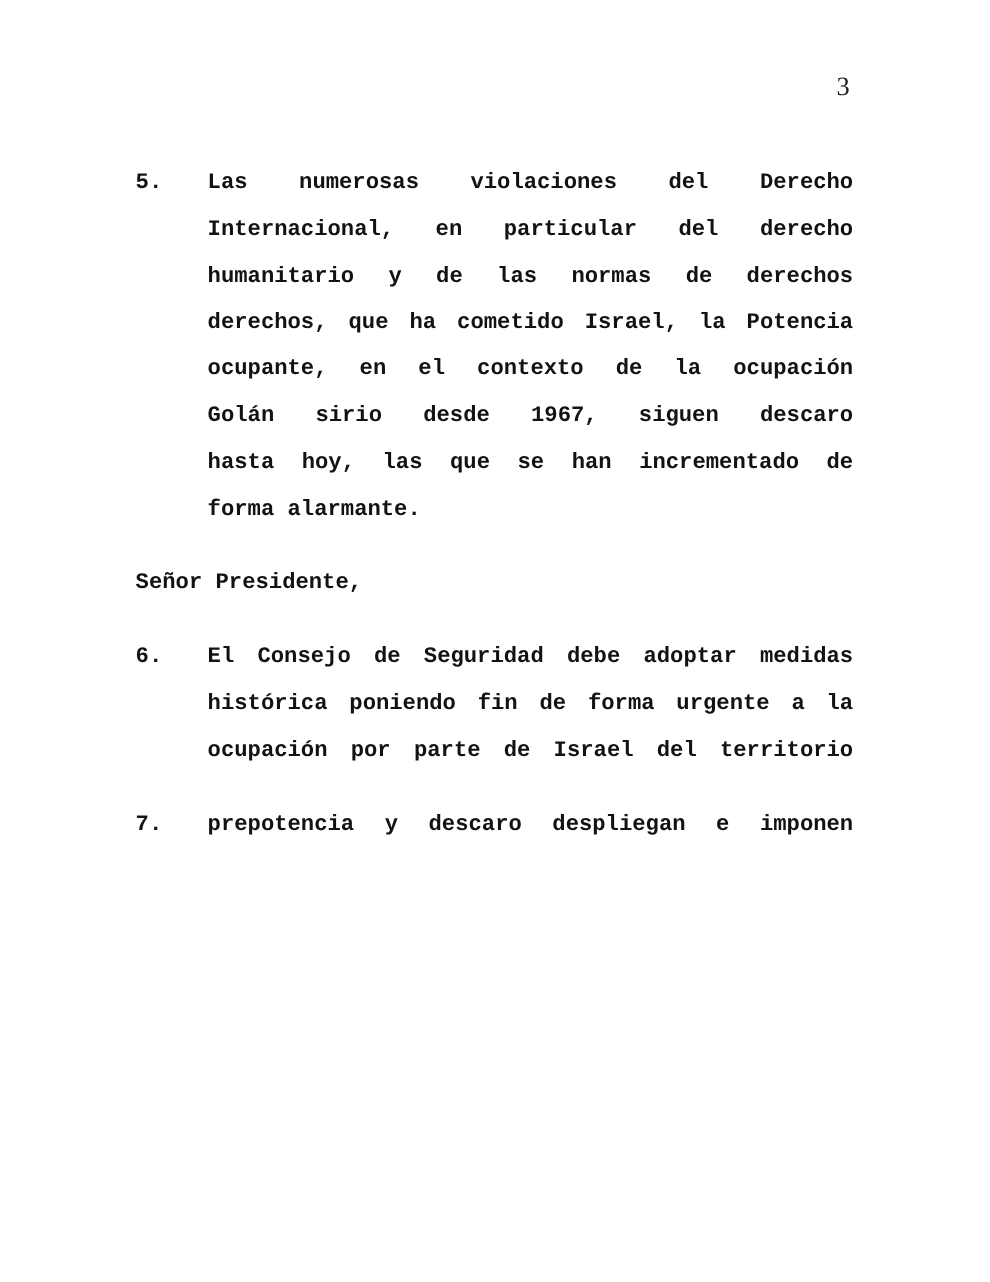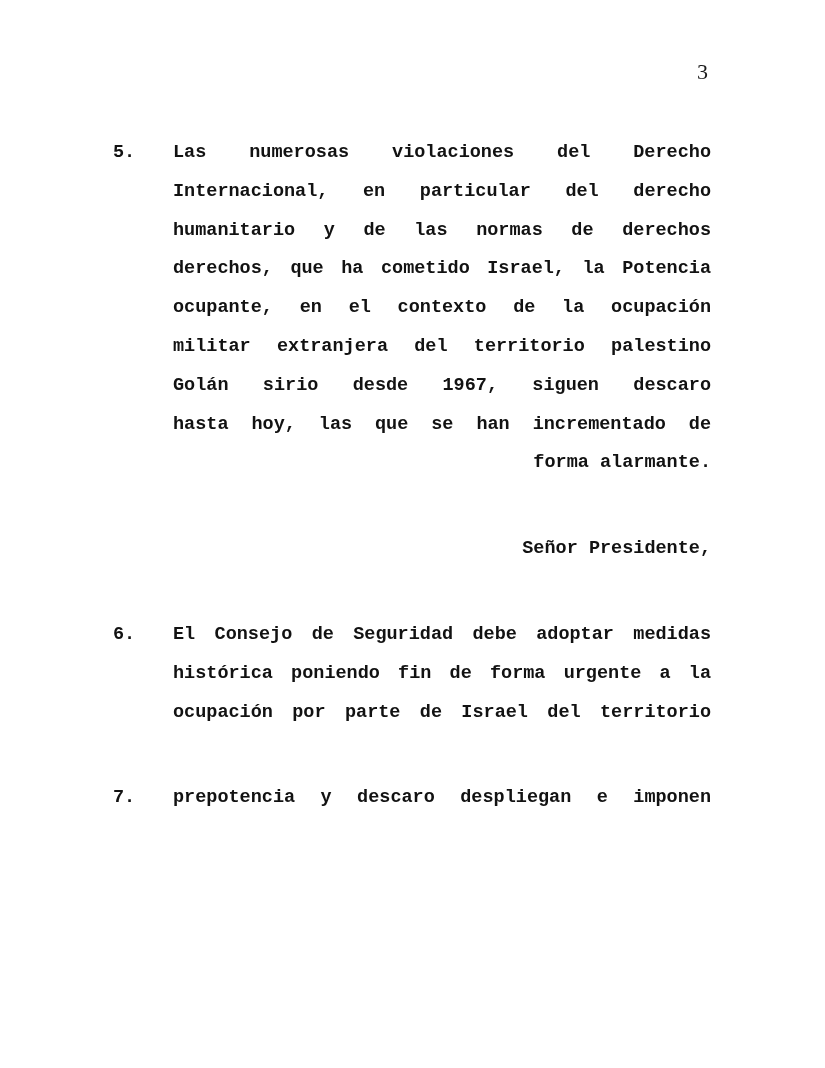--- a/index.html
+++ b/index.html
@@ -33,33 +33,33 @@
     font-size: 18.5px;
     font-weight: bold;
     line-height: 38.8px;
     letter-spacing: 0;
   }
   .block {
     display: flex;
     align-items: flex-start;
   }
   .block + .block {
-    margin-top: 47px;
+    margin-top: 23px;
   }
   .num {
     width: 60px;
     flex: 0 0 60px;
   }
   .lines {
     flex: 1 1 auto;
     min-width: 0;
   }
   .line {
     white-space: nowrap;
-    text-align: right;
+    text-align: left;
   }
   .line.j {
     white-space: normal;
     text-align: justify;
     text-align-last: justify;
   }
 </style>
 </head>
 <body>
 
@@ -67,21 +67,20 @@
   <div class="page-number">3</div>
   <div class="content" id="doc-body">
       <div class="block">
         <div class="num">5.</div>
         <div class="lines">
           <div class="line j">Las numerosas violaciones del Derecho</div>
           <div class="line j">Internacional, en particular del derecho</div>
           <div class="line j">humanitario y de las normas de derechos</div>
           <div class="line j">derechos, que ha cometido Israel, la Potencia</div>
           <div class="line j">ocupante, en el contexto de la ocupación</div>
-          <div class="line j">militar extranjera del territorio palestino</div>
           <div class="line j">Golán sirio desde 1967, siguen descaro</div>
           <div class="line j">hasta hoy, las que se han incrementado de</div>
           <div class="line">forma alarmante.</div>
         </div>
       </div>
       <div class="block">
         <div class="lines">
           <div class="line">Señor Presidente,</div>
         </div>
       </div>

